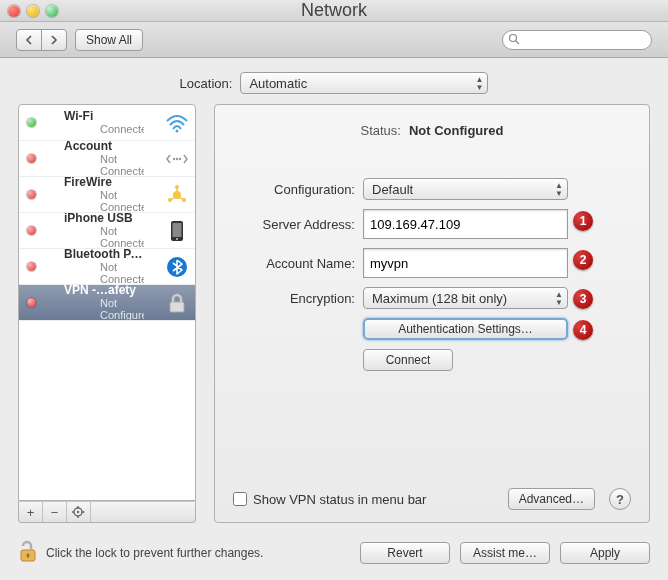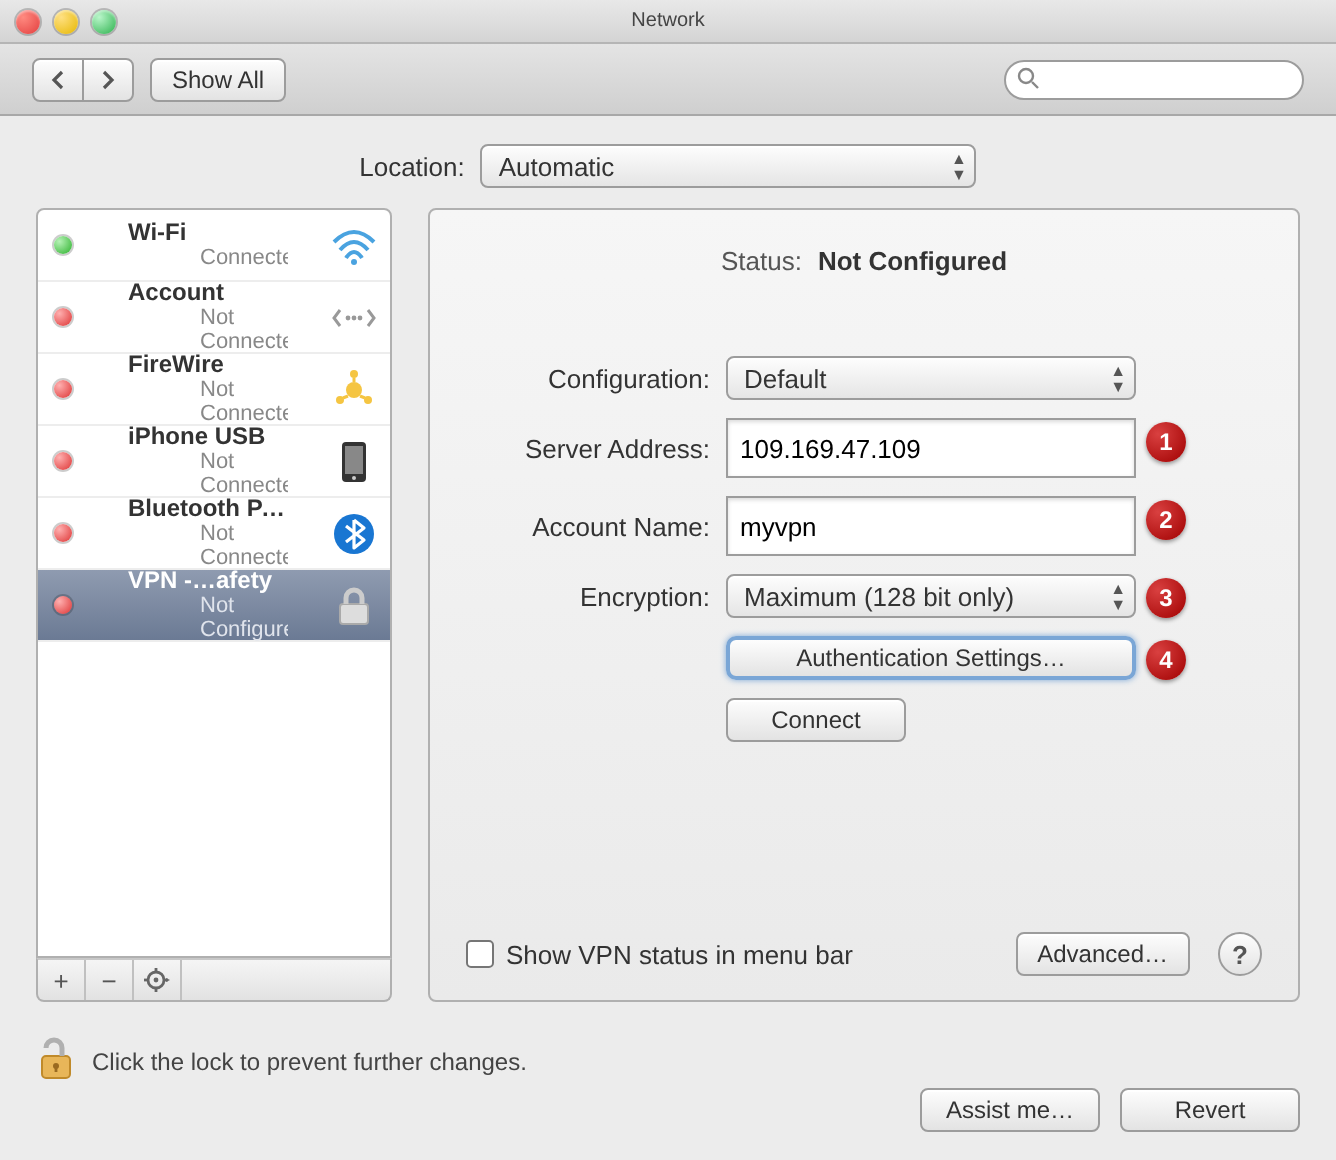--- a/index.html
+++ b/index.html
@@ -17,21 +17,21 @@
     height: 22px;
     background: linear-gradient(#e8e8e8, #d4d4d4);
     border-bottom: 1px solid #b5b5b5;
     display: flex; align-items: center; position: relative;
   }
   .traffic { display: flex; gap: 7px; margin-left: 8px; }
   .traffic .dot { width: 12px; height: 12px; border-radius: 50%; box-shadow: inset 0 1px 1px rgba(255,255,255,.4), 0 0 0 1px rgba(0,0,0,.2); }
   .dot.red { background: radial-gradient(circle at 30% 30%, #ff8a80, #e33e3e); }
   .dot.yellow { background: radial-gradient(circle at 30% 30%, #ffe082, #e6b700); }
   .dot.green { background: radial-gradient(circle at 30% 30%, #b9f6ca, #2bb14c); }
-  .window-title { position: absolute; left: 0; right: 0; text-align: center; font-size: 10px; color: #444; }
+  .window-title { position: absolute; left: 0; right: 0; text-align: center; font-size: 18px; color: #444; }
   .toolbar {
     height: 36px; background: linear-gradient(#e4e4e4, #cfcfcf);
     border-bottom: 1px solid #a8a8a8;
     display: flex; align-items: center; padding: 0 16px;
   }
   .nav-group { display: flex; }
   .btn {
     background: linear-gradient(#fdfdfd, #e3e3e3);
     border: 1px solid #9c9c9c;
     border-radius: 4px;
@@ -128,21 +128,21 @@
     box-shadow: 0 0 3px #7aa6d6;
   }
   .connect-btn { width: 90px; justify-content: center; }
   .details-footer { margin-top: auto; display: flex; align-items: center; gap: 6px; padding-top: 8px; }
   .details-footer .chk { width: 14px; height: 14px; }
   .details-footer .adv { margin-left: auto; }
   .help-btn { width: 22px; height: 22px; border-radius: 50%; border: 1px solid #9c9c9c; background: linear-gradient(#fdfdfd,#e3e3e3); display: flex; align-items: center; justify-content: center; font-size: 13px; font-weight: bold; color: #555; margin-left: 8px; }
   
   .bottombar {
     padding: 10px 18px 14px 18px;
-    display: flex;  flex-direction: column;
+    display: flex; align-items: center;
   }
   .lock-note { display: flex; align-items: center; gap: 8px; font-size: 12px; color: #444; }
   .lock-icon svg { width: 20px; height: 24px; }
   .bottom-buttons { margin-left: auto; display: flex; gap: 10px; }
   .bottom-buttons .btn { width: 90px; justify-content: center; }
 </style>
 </head>
 <body>
 
 <div class="window">
@@ -384,17 +384,18 @@
         <svg viewBox="0 0 20 24">
             <rect x="3" y="11" width="14" height="11" rx="2" fill="#e8b659" stroke="#c08a2a"></rect>
             <path d="M13 11 V7 a4 4 0 0 0 -8 0" fill="none" stroke="#b0b0b0" stroke-width="2.5"></path>
             <circle cx="10" cy="16" r="1.5" fill="#9a6a20"></circle>
             <rect x="9.3" y="16" width="1.4" height="3" fill="#9a6a20"></rect>
           </svg>
       </span>
       <span>Click the lock to prevent further changes.</span>
     </div>
     <div class="bottom-buttons">
+      <div class="btn">Revert</div>
       <div class="btn">Assist me…</div>
-      <div class="btn">Revert</div>
+      <div class="btn">Apply</div>
     </div>
   </div>
 </div>
 
 </body></html>

